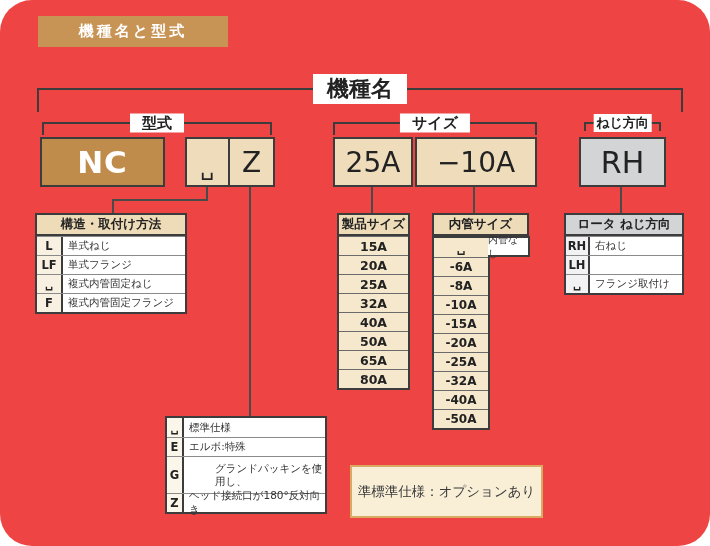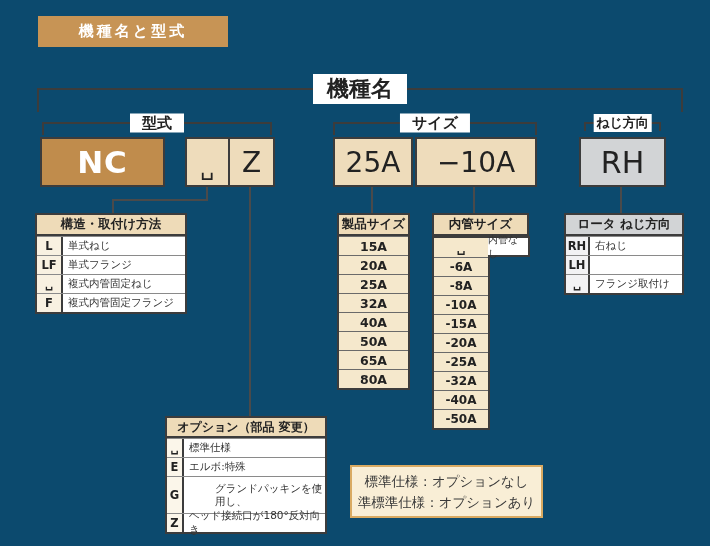--- a/index.html
+++ b/index.html
@@ -1,18 +1,18 @@
 <!DOCTYPE html>
 <html><head>
 <meta charset="utf-8">
 <style>
   * { margin:0; padding:0; box-sizing:border-box; }
   html,body { background:#ffffff; }
   body { font-family:"DejaVu Sans","Liberation Sans",sans-serif; color:#2b2b2b; }
-  #stage { position:relative; width:710px; height:546px; background:#0c4a6e; overflow:hidden; }
+  #stage { position:relative; width:710px; height:546px; background:#ef4444; overflow:hidden;border-radius:32px; }
 
   
   .title-bar { position:absolute; left:38px; top:16px; width:190px; height:31px;
     background:#c79455; color:#ffffff; font-size:15px; font-weight:bold; letter-spacing:3px;
     display:flex; align-items:center; justify-content:center; }
 
   
   .bracket { position:absolute; border-top:2px solid #3c3c3c; }
   .bracket::before, .bracket::after { content:""; position:absolute; top:-2px; width:2px; background:#3c3c3c; }
   .bracket::before { left:0; } .bracket::after { right:0; }
@@ -178,21 +178,20 @@
     <div class="trow">
       <div class="tcode">LH</div>
     </div>
     <div class="trow">
       <div class="tcode">␣</div>
       <div class="tdesc">フランジ取付け</div>
     </div>
   </div>
 
   <div class="tbl tbl-options">
-    <div class="thdr">オプション（部品 変更）</div>
     <div class="trow">
       <div class="tcode">␣</div>
       <div class="tdesc">標準仕様</div>
     </div>
     <div class="trow">
       <div class="tcode">E</div>
       <div class="tdesc">エルボ:特殊</div>
     </div>
     <div class="trow trow-g">
       <div class="tcode">G</div>
@@ -200,17 +199,16 @@
         <span>グランドパッキンを使用し、</span>
       </div>
     </div>
     <div class="trow">
       <div class="tcode">Z</div>
       <div class="tdesc">ヘッド接続口が180°反対向き</div>
     </div>
   </div>
 
   <div class="note-box">
-    <div>標準仕様：オプションなし</div>
     <div>準標準仕様：オプションあり</div>
   </div>
 
 </div>
 
 </body></html>

